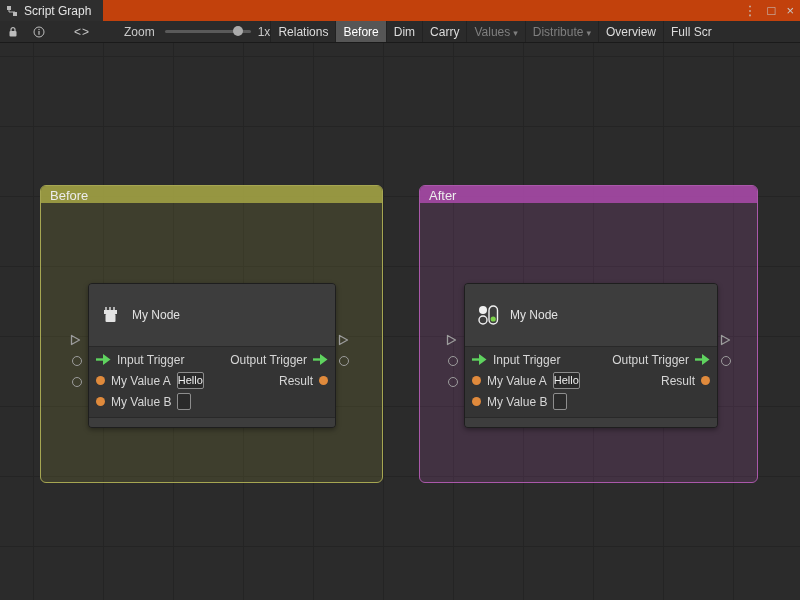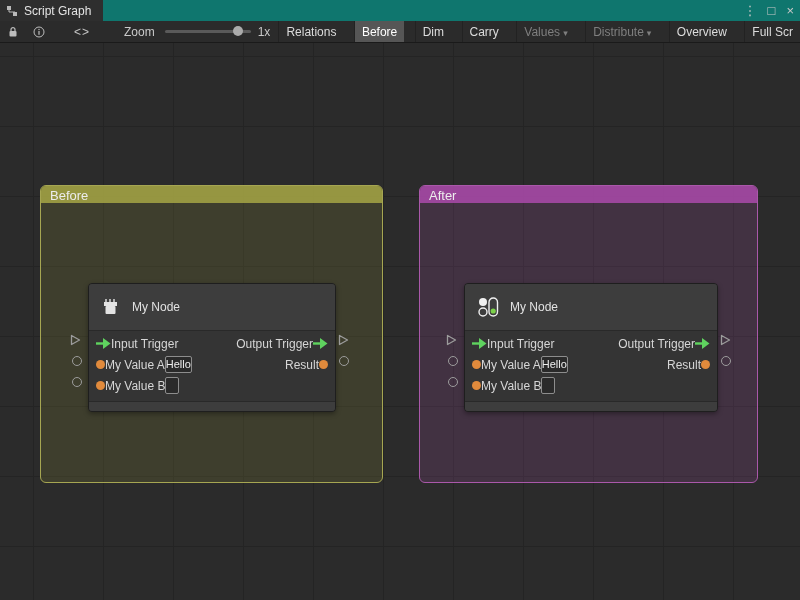--- a/index.html
+++ b/index.html
@@ -5,59 +5,59 @@
   html,body{margin:0;padding:0;}
   body{
     width:800px;height:600px;overflow:hidden;
     background:#191919;
     font-family:"Liberation Sans",sans-serif;
     font-size:12px;color:#ddd;
     -webkit-font-smoothing:antialiased;
     user-select:none;
   }
   
-  .tabbar{height:21px;background:#0f766e;display:flex;align-items:center;position:relative;}
+  .tabbar{height:21px;background:#c2410c;display:flex;align-items:center;position:relative;}
   .tab{height:100%;display:flex;align-items:center;gap:6px;padding:0 12px 0 6px;background:#2e2e2e;color:#e4e4e4;}
   .win-controls{position:absolute;right:6px;top:0;height:100%;display:flex;align-items:center;gap:11px;color:#c8c8c8;font-size:13px;}
   .win-controls span{cursor:default;line-height:1;}
   
   .toolbar{height:21px;background:#2b2b2b;border-bottom:1px solid #1a1a1a;display:flex;align-items:center;color:#d8d8d8;}
   .ticon{display:flex;align-items:center;justify-content:center;width:26px;height:100%;}
   .code-btn{width:36px;margin-left:12px;color:#c6c6c6;letter-spacing:1px;display:flex;align-items:center;justify-content:center;height:100%;}
   .graph-name{display:flex;align-items:center;gap:6px;margin-left:26px;color:#dcdcdc;}
   .zoom-label{margin-left:24px;color:#c9c9c9;}
   .slider{position:relative;width:86px;height:100%;margin-left:10px;}
   .track{position:absolute;top:9px;left:0;right:0;height:3px;background:#5a5a5a;border-radius:2px;}
   .handle{position:absolute;top:5px;left:68px;width:10px;height:10px;background:#ababab;border-radius:50%;}
   .zoom-value{margin-left:7px;color:#c9c9c9;}
-  .tb-group{display:flex;height:100%;margin-left:8px;flex:1;justify-content:space-between;}
+  .tb-group{display:flex;height:100%;margin-left:0;flex:1;}
   .tb{display:flex;align-items:center;gap:3px;padding:0 7px;height:100%;background:none;border:none;border-left:1px solid #222;
       color:#dcdcdc;font-family:"Liberation Sans",sans-serif;font-size:12px;white-space:nowrap;cursor:default;}
   .tb.active{background:#565656;color:#fff;}
   .tb.disabled{color:#7f7f7f;}
   .caret{font-size:9px;position:relative;top:1px;}
   
   .canvas{position:relative;height:558px;overflow:hidden;
     background-color:#2b2b2b;
     background-image:
       linear-gradient(#242424 1px, transparent 1px),
       linear-gradient(90deg,#242424 1px, transparent 1px);
     background-size:70px 70px;
     background-position:33px 13px;
   }
   
   .group{position:absolute;border:1px solid var(--brd,#888);border-radius:6px;background:var(--bdy,rgba(120,120,120,.15));}
   .group-header{height:17px;background:var(--hdr,#666);border-radius:5px 5px 0 0;display:flex;align-items:flex-end;padding:0 9px;color:#ececec;font-size:13px;}
   
   .node{position:absolute;background:#343434;border:1px solid #1e1e1e;border-radius:4px;box-shadow:0 2px 5px rgba(0,0,0,.35);}
-  .node-header{display:flex;align-items:center;gap:10px;height:46px;padding:0 11px;background:#3d3d3d;border-bottom:1px solid #292929;border-radius:3px 3px 0 0;}
+  .node-header{display:flex;align-items:center;gap:10px;height:46px;padding:8px 11px;background:#3d3d3d;border-bottom:1px solid #292929;border-radius:3px 3px 0 0;}
   .node-title{font-size:12px;color:#e2e2e2;}
   .node-body{padding:2px 0 5px;}
   .port-row{display:flex;justify-content:space-between;align-items:center;height:21px;padding:0 7px;}
-  .port{display:flex;align-items:center;color:#d6d6d6;font-size:12px;}
+  .port{display:flex;align-items:center;gap:6px;color:#d6d6d6;font-size:12px;}
   .dot{width:9px;height:9px;border-radius:50%;background:var(--value,#e08a3c);flex:none;}
   .flow-arrow{color:var(--flow,#5fd35f);flex:none;display:block;}
   .field{display:inline-block;background:#2a2a2a;border:1px solid #8d8d8d;border-radius:2px;padding:1px 0;font-size:11px;color:#eee;line-height:13px;min-width:8px;}
   .field.empty{width:8px;height:13px;padding:1px 2px;}
   .node-footer{height:9px;background:#3d3d3d;border-top:1px solid #292929;border-radius:0 0 3px 3px;}
   
   .stub{position:absolute;color:var(--stub,#9c9c9c);}
   .stub.circle{width:8px;height:8px;border:1px solid var(--stub,#9c9c9c);border-radius:50%;background:transparent;}
   svg{display:block;}
 </style>

